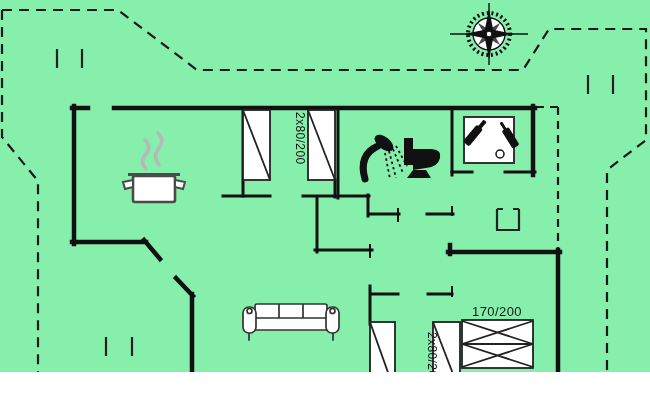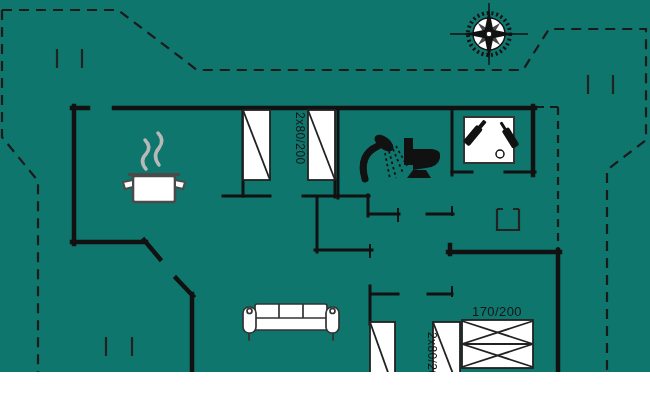--- a/index.html
+++ b/index.html
@@ -1,16 +1,16 @@
 <!DOCTYPE html>
 <html><head>
 <meta charset="utf-8">
 <style>
   html,body{margin:0;padding:0;background:#ffffff;}
-  .plan-wrap{width:650px;height:372px;background:#0f766e;overflow:hidden;position:relative;}
+  .plan-wrap{width:650px;height:372px;background:#86efac;overflow:hidden;position:relative;}
   svg{display:block;}
   text{font-family:"Liberation Sans", sans-serif; fill:#141414;}
   .bedlabel{font-size:12px;letter-spacing:.4px;}
   .bedlabel-big{font-size:13px;letter-spacing:.4px;}
 </style>
 </head>
 <body>
 
 <div class="plan-wrap">
 <svg width="650" height="420" viewBox="0 0 650 420" xmlns="http://www.w3.org/2000/svg">

